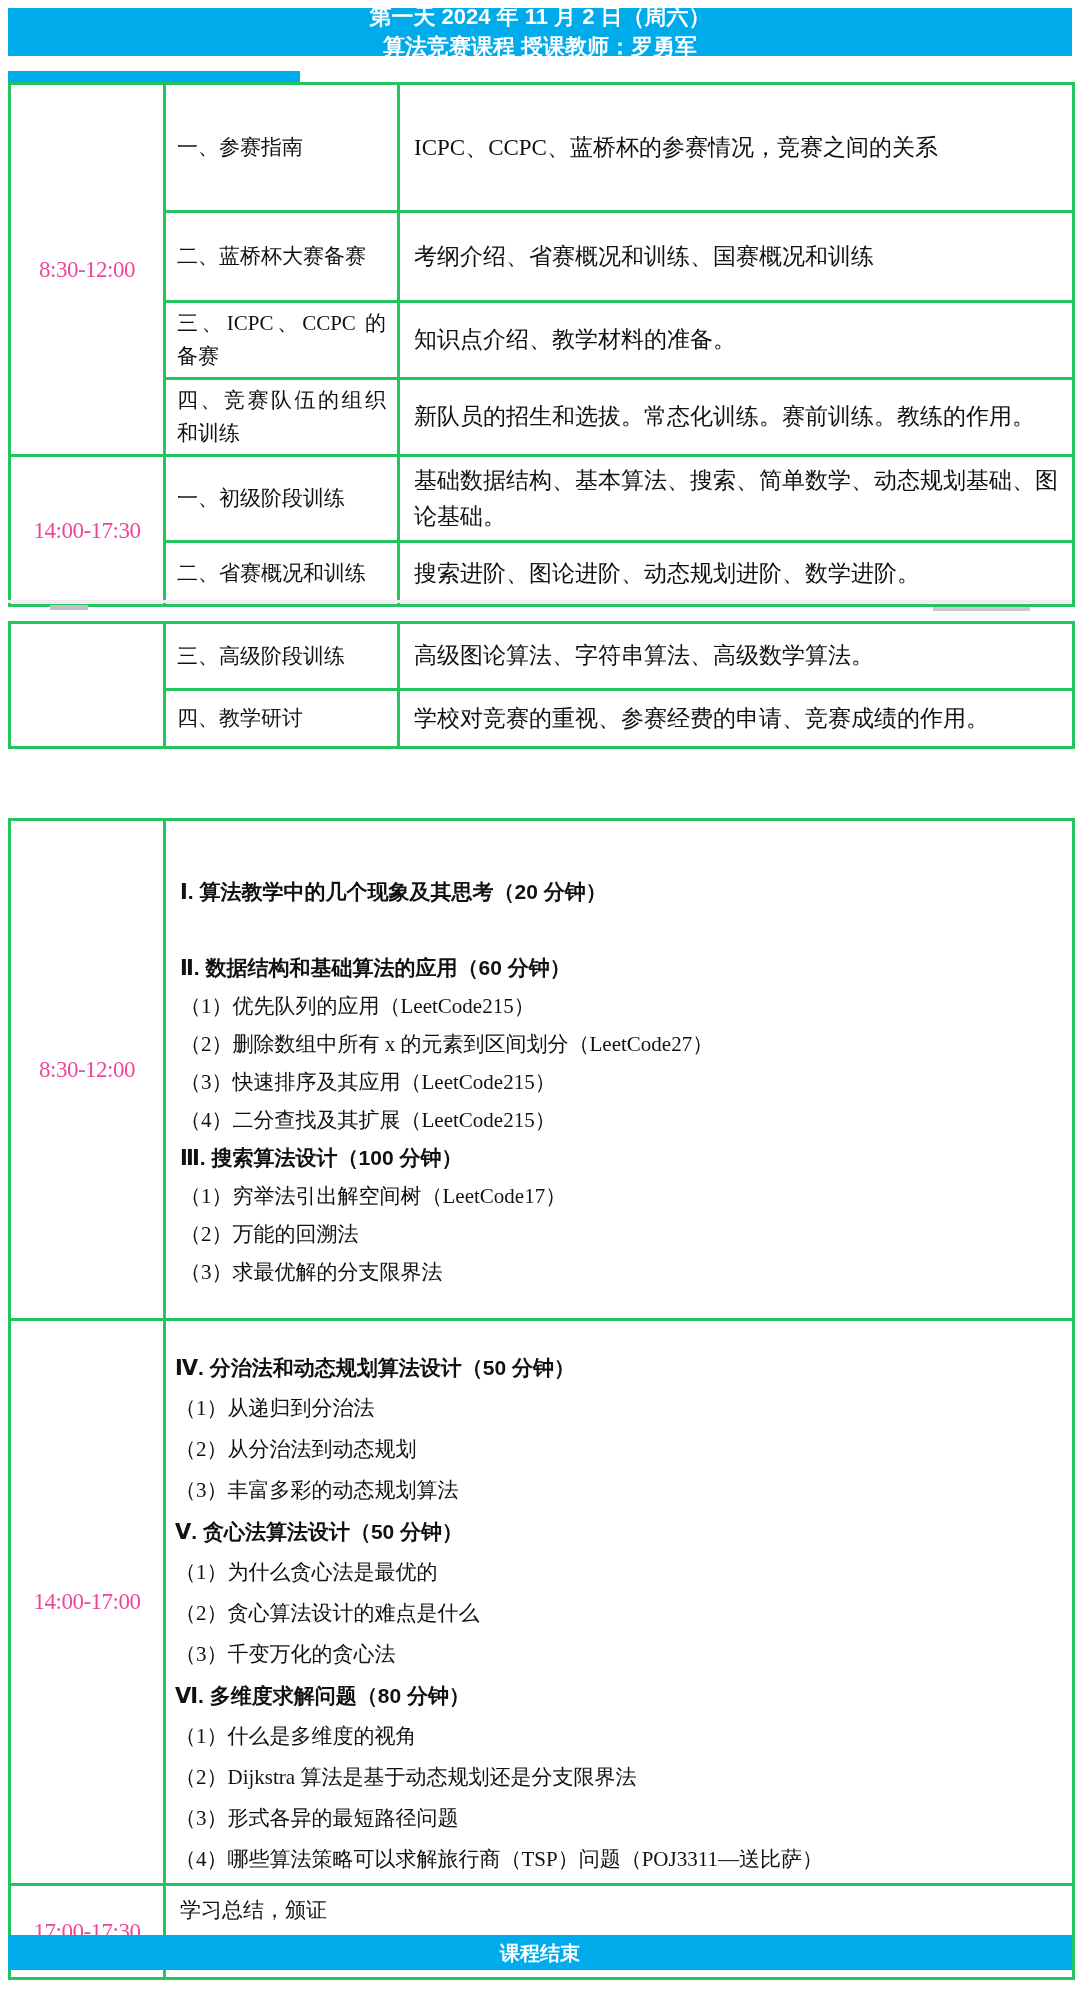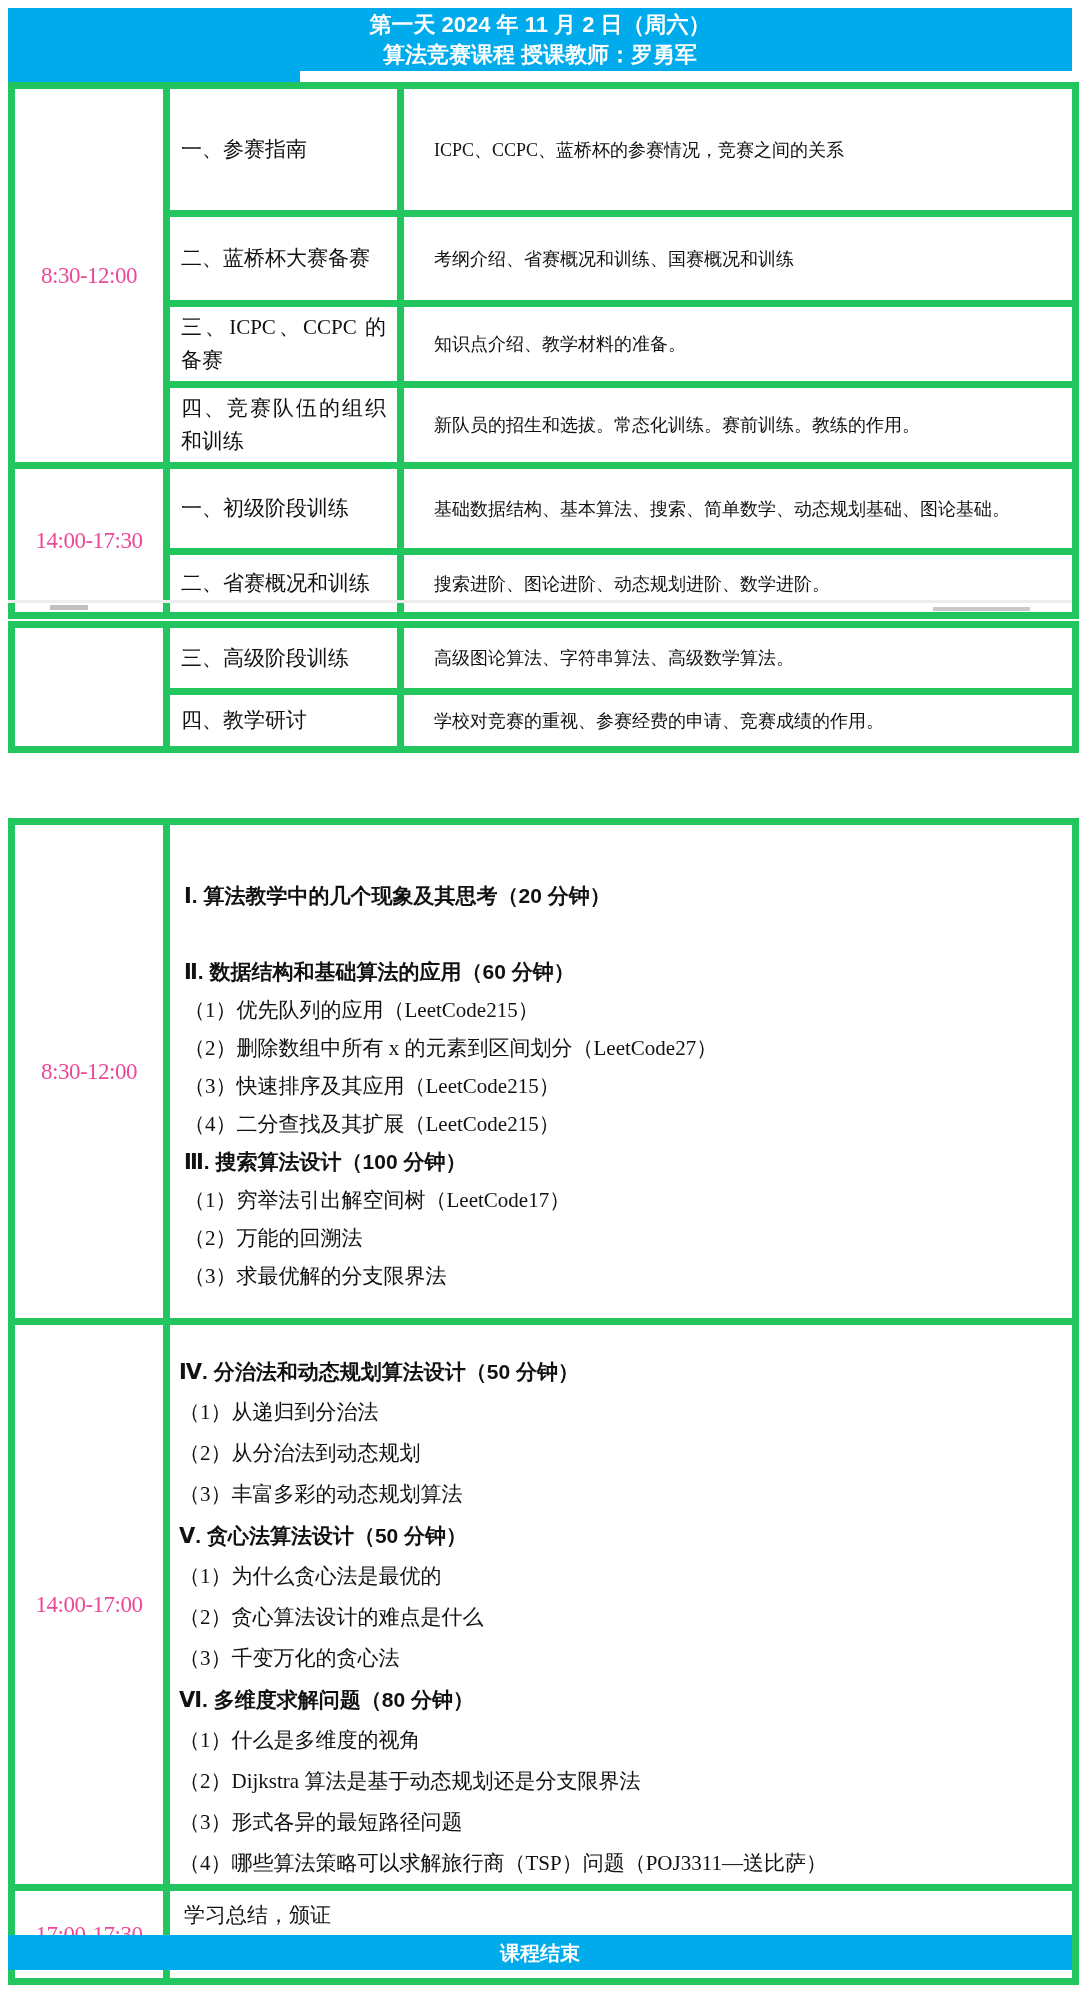--- a/index.html
+++ b/index.html
@@ -2,33 +2,33 @@
 <html style="--accent: #00ABEB;"><head>
 <meta charset="utf-8">
 <style>
   html,body{margin:0;padding:0;background:#ffffff;}
   #page{position:relative;width:1080px;height:2016px;background:#fff;overflow:hidden;
         font-family:"Liberation Serif","DejaVu Serif",serif;color:#111;}
   .hdr{position:absolute;left:8px;width:1064px;background:var(--accent,#00ABEB);
        display:flex;flex-direction:column;align-items:center;justify-content:center;}
   .hline{color:#fff;font-family:"Liberation Sans","DejaVu Sans",sans-serif;
          font-weight:700;font-size:22px;line-height:30px;white-space:nowrap;}
-  #d1h{top:8px;height:63px;}
+  #d1h{top:8px;height:48px;}
   #notch{position:absolute;left:8px;top:71px;width:292px;height:11px;background:var(--accent,#00ABEB);}
   #d2h{top:746px;height:72px;}
   table.grid{position:absolute;left:8px;width:1064px;border-collapse:collapse;table-layout:fixed;}
-  table.grid td{border:7px solid #22c55e;overflow:hidden;}
+  table.grid td{border:3px solid #22c55e;overflow:hidden;}
   table.grid{border:2px solid #595959;}
   #t1{top:82px;}
   #t2{top:621px;}
   #t3{top:818px;}
   td.time{font-family:Liberation Serif, serif;font-size:23px;
           letter-spacing:-0.5px;text-align:center;vertical-align:middle;color:#ec4899;}
   td.topic{font-size:21px;padding:4px 11px;vertical-align:middle;text-align:justify;line-height:33px;}
-  td.desc{font-size:18px;padding:4px 30px;vertical-align:middle;line-height:36px;}
+  td.desc{font-size:23px;padding:4px 14px;vertical-align:middle;line-height:36px;}
   #t1 tr.r1{height:128px;} #t1 tr.r2{height:90px;} #t1 tr.r3{height:70px;}
   #t1 tr.r4{height:74px;}  #t1 tr.r5{height:86px;} #t1 tr.r6{height:64px;}
   #t2 tr.r7{height:67px;}  #t2 tr.r8{height:58px;}
   #t3 tr.rm{height:500px;} #t3 tr.ra{height:565px;} #t3 tr.rc{height:94px;}
   td.content{vertical-align:top;padding:0 0 0 14px;}
   tr.rm td.content{padding-top:52px;}
   tr.ra td.content{padding-top:26px;padding-left:9px;}
   .ln{font-size:21px;line-height:38px;white-space:nowrap;}
   tr.ra .ln{line-height:41px;}
   .sec{font-weight:700;font-family:"Liberation Sans","DejaVu Sans",sans-serif;font-size:21px;}

